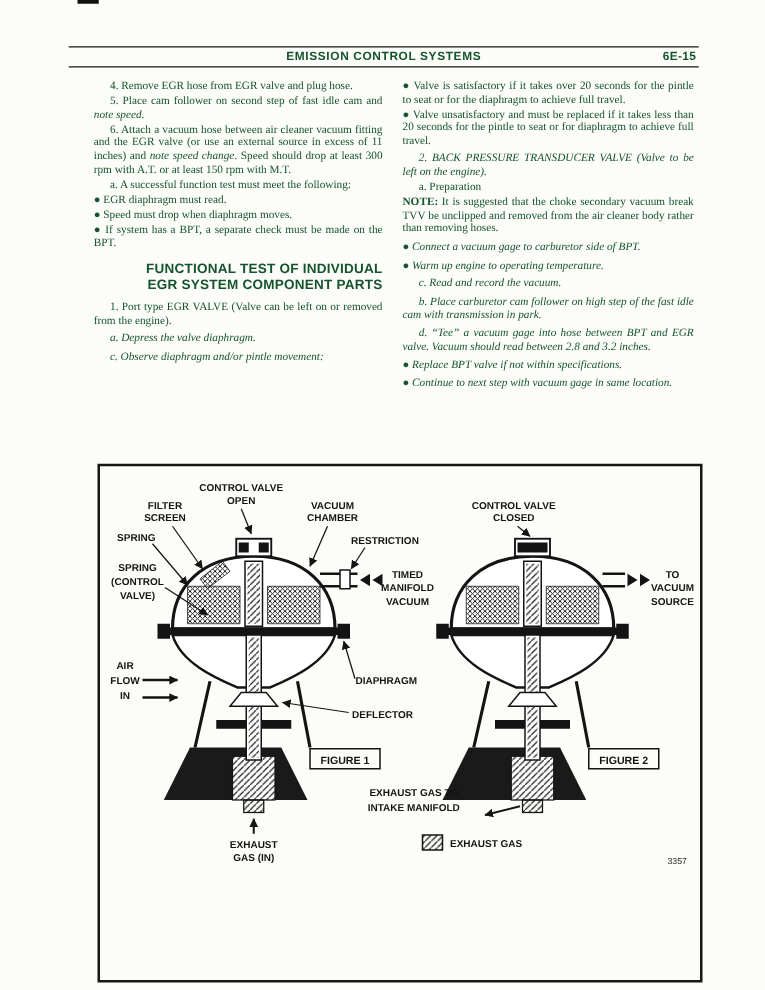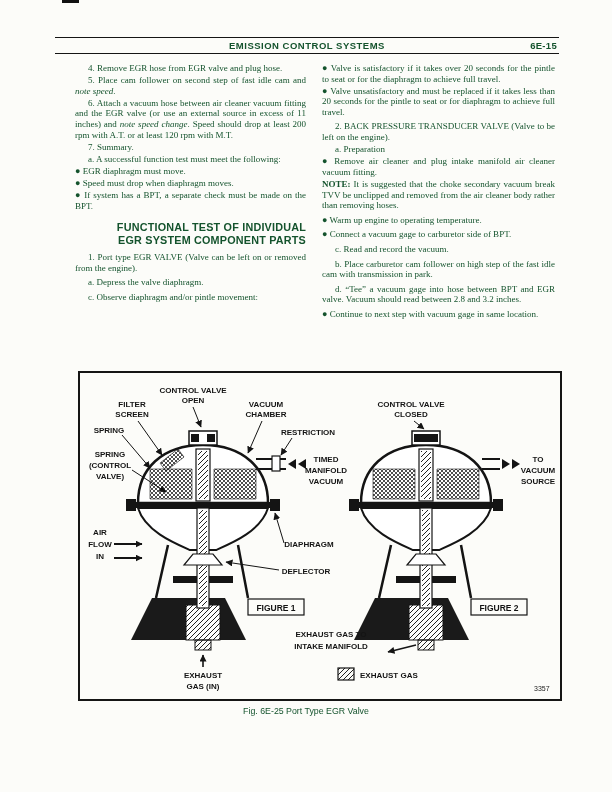--- a/index.html
+++ b/index.html
@@ -18,29 +18,29 @@
          font:bold 9.5px "Liberation Sans", sans-serif; letter-spacing:.5px; }
   .hdr-num { position:absolute; right:2px; top:2px;
          font:bold 9.5px "Liberation Sans", sans-serif; letter-spacing:.3px; }
 
   
   .col { position:absolute; top:63px; font-size:9px; line-height:10.6px; text-align:justify; }
   .col-left  { left:75px;  width:231px; }
   .col-right { left:322px; width:233px; }
   .col p { margin:0 0 1.5px; }
   .col p.ind { text-indent:13px; }
-  .col p.g { margin-top:4px; }
+  .col p.g { margin-top:4px;font-style:italic; }
   .heading { font:bold 10.8px/12.5px "Liberation Sans", sans-serif;
              letter-spacing:.2px; margin:10px 0 6px; text-align:right; }
   .heading span { display:block; }
   em { }
   b.notelbl { font-weight:bold; }
 
   
-  .figbox { position:absolute; left:78px; top:371px; width:484px; height:330px;
+  .figbox { position:absolute; left:78px; top:371px; width:484px; height:415px;
             border:2px solid #151515; box-sizing:border-box; background:#fcfcf9; }
   .figbox svg { display:block; }
   .lbl  { font:bold 8px "Liberation Sans", sans-serif; fill:#141414; }
   .lblB { font:bold 8.5px "Liberation Sans", sans-serif; fill:#141414; }
   .fnum { font:7px "Liberation Sans", sans-serif; fill:#222; }
   .caption { position:absolute; left:0; top:706px; width:612px; text-align:center;
              font:8.8px "Liberation Sans", sans-serif; }
 </style>
 </head>
 <body>
@@ -49,47 +49,46 @@
   <div class="scan-artifact"></div>
 
   <div class="hdr">
     <span class="hdr-title">EMISSION CONTROL SYSTEMS</span>
     <span class="hdr-num">6E-15</span>
   </div>
 
   <div class="col col-left">
     <p class="ind">4. Remove EGR hose from EGR valve and plug hose.</p>
     <p class="ind"><span>5. Place cam follower on second step of fast idle cam and </span><em>note speed</em><span>.</span></p>
-    <p class="ind"><span>6. Attach a vacuum hose between air cleaner vacuum fitting and the EGR valve (or use an external source in excess of 11 inches) and </span><em>note speed change</em><span>. Speed should drop at least 200 rpm with A.T. or at least 120 rpm with M.T.</span></p>
-    <p class="ind">7. Summary.</p>
+    <p class="ind"><span>6. Attach a vacuum hose between air cleaner vacuum fitting and the EGR valve (or use an external source in excess of 11 inches) and </span><em>note speed change</em><span>. Speed should drop at least 300 rpm with A.T. or at least 150 rpm with M.T.</span></p>
     <p class="ind">a. A successful function test must meet the following:</p>
-    <p>● EGR diaphragm must move.</p>
+    <p>● EGR diaphragm must read.</p>
     <p>● Speed must drop when diaphragm moves.</p>
     <p>● If system has a BPT, a separate check must be made on the BPT.</p>
     <h2 class="heading">
         <span>FUNCTIONAL TEST OF INDIVIDUAL</span>
         <span>EGR SYSTEM COMPONENT PARTS</span>
       </h2>
     <p class="ind">1. Port type EGR VALVE (Valve can be left on or removed from the engine).</p>
     <p class="ind g">a. Depress the valve diaphragm.</p>
     <p class="ind g">c. Observe diaphragm and/or pintle movement:</p>
   </div>
 
   <div class="col col-right">
     <p>● Valve is satisfactory if it takes over 20 seconds for the pintle to seat or for the diaphragm to achieve full travel.</p>
     <p>● Valve unsatisfactory and must be replaced if it takes less than 20 seconds for the pintle to seat or for diaphragm to achieve full travel.</p>
     <p class="ind g">2. BACK PRESSURE TRANSDUCER VALVE (Valve to be left on the engine).</p>
     <p class="ind">a. Preparation</p>
-    <p>● Remove air cleaner and plug intake manifold air cleaner vacuum fitting.</p>
     <p><b class="notelbl">NOTE:</b><span> It is suggested that the choke secondary vacuum break TVV be unclipped and removed from the air cleaner body rather than removing hoses.</span></p>
+    <p class="g">● Connect a vacuum gage to carburetor side of BPT.</p>
     <p class="g">● Warm up engine to operating temperature.</p>
-    <p class="g">● Connect a vacuum gage to carburetor side of BPT.</p>
     <p class="ind g">c. Read and record the vacuum.</p>
     <p class="ind g">b. Place carburetor cam follower on high step of the fast idle cam with transmission in park.</p>
     <p class="ind g">d. “Tee” a vacuum gage into hose between BPT and EGR valve. Vacuum should read between 2.8 and 3.2 inches.</p>
+    <p class="g">● Replace BPT valve if not within specifications.</p>
     <p class="g">● Continue to next step with vacuum gage in same location.</p>
   </div>
 
   <div class="figbox">
     <svg viewBox="0 0 480 326" width="480" height="326">
       <defs>
         <pattern id="hatch" width="5" height="5" patternUnits="userSpaceOnUse">
           <path d="M0,5 L5,0" stroke="#222" stroke-width="1"></path>
         </pattern>
         <pattern id="hatch2" width="4" height="4" patternUnits="userSpaceOnUse">
@@ -223,14 +222,13 @@
       <text class="lbl" x="123" y="305" text-anchor="middle">EXHAUST</text>
       <text class="lbl" x="123" y="316" text-anchor="middle">GAS (IN)</text>
 
       <rect x="258" y="295" width="16" height="12" fill="url(#hatch)" stroke="#141414" stroke-width="1.2"></rect>
       <text class="lbl" x="280" y="304.5" text-anchor="start">EXHAUST GAS</text>
 
       <text class="fnum" x="454" y="318" text-anchor="start">3357</text>
     </svg>
   </div>
 
-  <div class="caption">Fig. 6E-25 Port Type EGR Valve</div>
 </div>
 
 </body></html>

